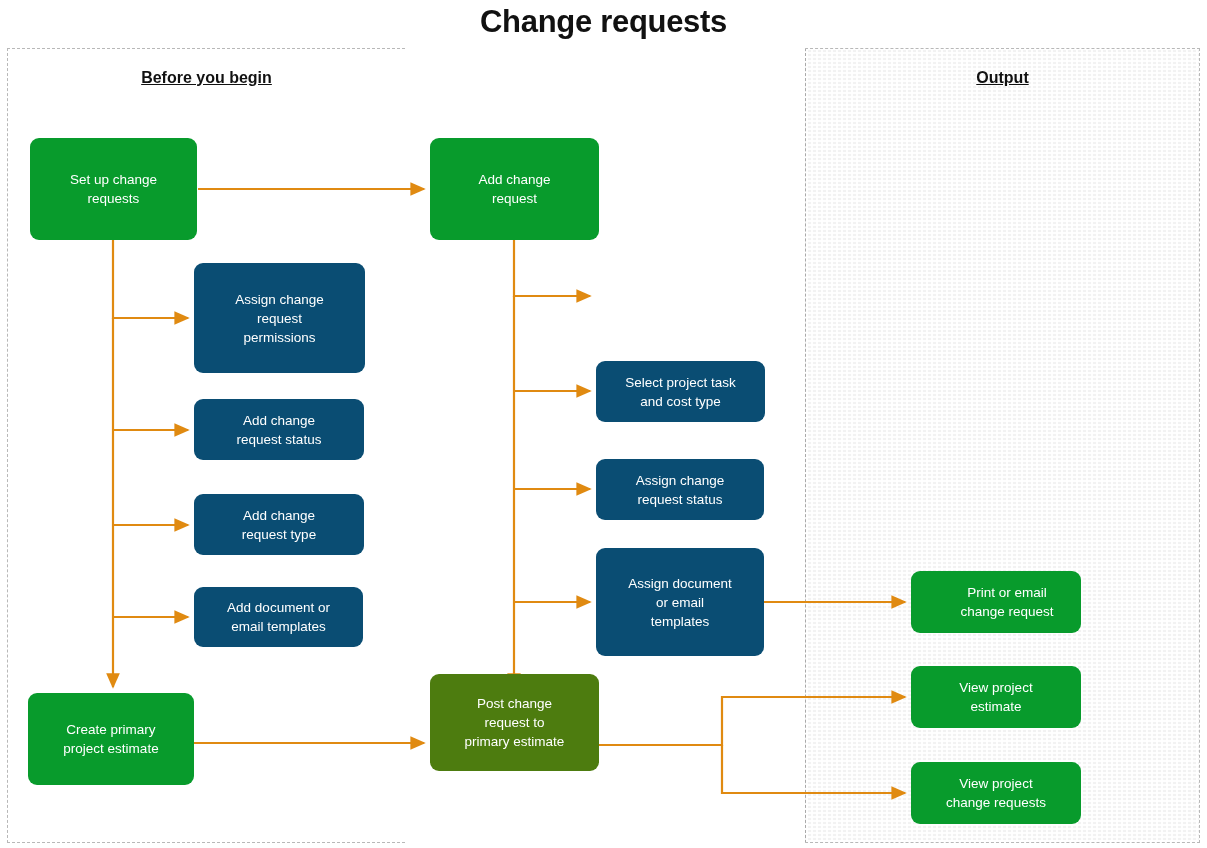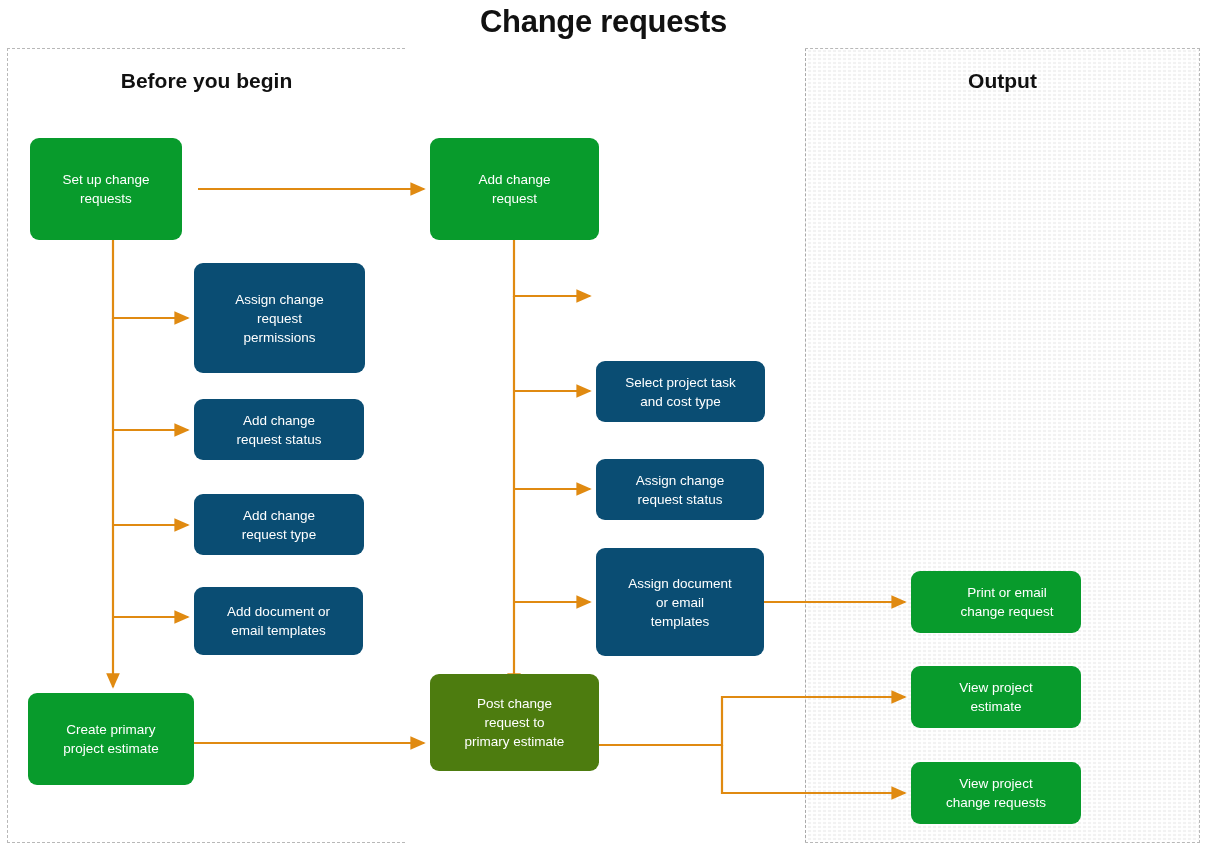--- a/index.html
+++ b/index.html
@@ -64,23 +64,24 @@
     background-color: #f2f2f2;
     background-image:
       repeating-linear-gradient(0deg,  rgba(255,255,255,0.95) 0px, rgba(255,255,255,0.95) 2px, rgba(0,0,0,0) 2px, rgba(0,0,0,0) 4px),
       repeating-linear-gradient(90deg, rgba(255,255,255,0.95) 0px, rgba(255,255,255,0.95) 2px, rgba(0,0,0,0) 2px, rgba(0,0,0,0) 5px);
   }
   .lane-header {
     position: absolute;
     top: 20px;
     width: 100%;
     text-align: center;
-    font-size: 21px;
+    font-size: 16px;
     font-weight: bold;
     color: #111111;
+    text-decoration: underline;
   }
   
   .node {
     position: absolute;
     box-sizing: border-box;
     border-radius: 9px;
     display: flex;
     align-items: center;
     justify-content: center;
     text-align: center;
@@ -143,30 +144,30 @@
       <path d="M514,602 L590,602"></path>
       <path d="M514,296 L514,687"></path>
 
       <path d="M764,602 L905,602"></path>
 
       <path d="M599,745 L722,745 L722,697 L905,697"></path>
       <path d="M722,745 L722,793 L905,793"></path>
     </g>
   </svg>
 
-  <div class="node green" style="left: 30px; top: 138px; width: 152px; height: 102px; background: rgb(8, 155, 44);">Set up change
+  <div class="node green" style="left: 30px; top: 138px; width: 167px; height: 102px; background: rgb(8, 155, 44);">Set up change
 requests</div>
   <div class="node blue" style="left: 194px; top: 263px; width: 171px; height: 110px; background: rgb(10, 77, 115);">Assign change
 request
 permissions</div>
   <div class="node blue" style="left: 194px; top: 399px; width: 170px; height: 61px; background: rgb(10, 77, 115);">Add change
 request status</div>
   <div class="node blue" style="left: 194px; top: 494px; width: 170px; height: 61px; background: rgb(10, 77, 115);">Add change
 request type</div>
-  <div class="node blue" style="left: 194px; top: 587px; width: 169px; height: 68px; background: rgb(10, 77, 115); text-align: center;">Add document or
+  <div class="node blue" style="left: 194px; top: 587px; width: 169px; height: 60px; background: rgb(10, 77, 115); text-align: center;">Add document or
 email templates</div>
   <div class="node green" style="left: 28px; top: 693px; width: 166px; height: 92px; background: rgb(8, 155, 44);">Create primary
 project estimate</div>
   <div class="node green" style="left: 430px; top: 138px; width: 169px; height: 102px; background: rgb(8, 155, 44);">Add change
 request</div>
   <div class="node blue" style="left: 596px; top: 361px; width: 169px; height: 61px; background: rgb(10, 77, 115);">Select project task
 and cost type</div>
   <div class="node blue" style="left: 596px; top: 459px; width: 168px; height: 61px; background: rgb(10, 77, 115);">Assign change
 request status</div>
   <div class="node blue" style="left: 596px; top: 548px; width: 168px; height: 108px; background: rgb(10, 77, 115);">Assign document

